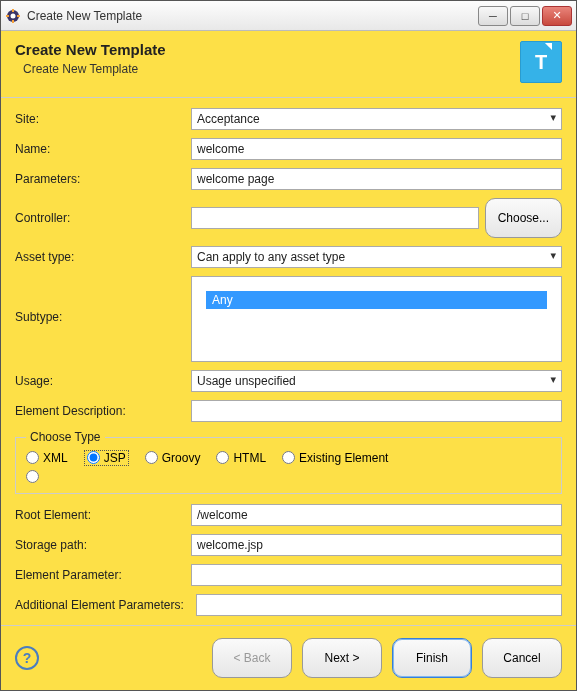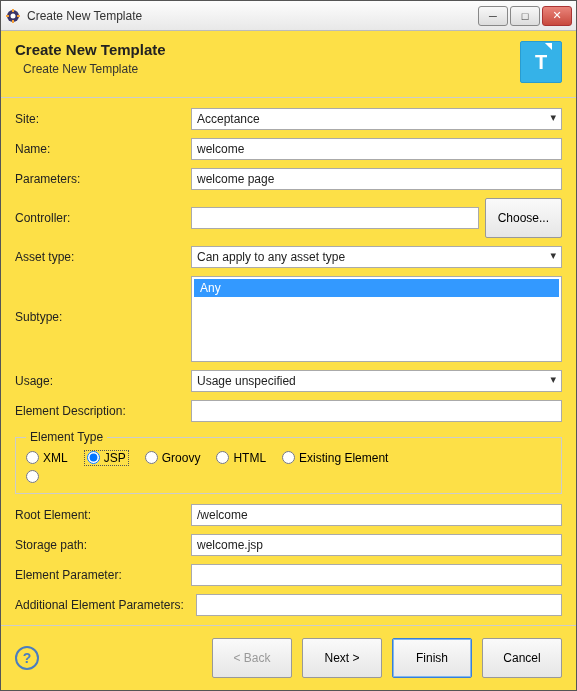--- a/index.html
+++ b/index.html
@@ -18,24 +18,24 @@
 .header-icon::before { content:""; position:absolute; top:-4px; right:4px; border:5px solid transparent; border-bottom-color:#fff; transform:rotate(45deg);}
 .content { flex:1; padding: 10px 14px; overflow:auto; }
 .row { display:flex; align-items:center; margin-bottom:8px; gap:6px; }
 .row.top { align-items:flex-start; }
 .label { width:170px; color:#222; }
 .field { flex:1; }
 input[type=text], .select, .listbox { width:100%; border:1px solid #aaa; padding:3px 5px; font-family:inherit; font-size:12px; background:#fff; color:#222; }
 .select { appearance:none; background:#fff; position:relative; padding-right:20px;}
 .select-wrap { position:relative; flex:1; }
 .select-wrap::after { content:"▾"; position:absolute; right:6px; top:3px; font-size:11px; color:#333; pointer-events:none;}
-.listbox { height:86px; padding:2px; overflow:auto; }
+.listbox { height:86px; padding:14px; overflow:auto; }
 .listbox .item { padding:2px 6px; }
 .listbox .item.sel { background:#3399ff; color:#fff; }
-.btn { border:1px solid #999; background:linear-gradient(#fafafa,#e6e6e6); padding:12px 12px; font-family:inherit; font-size:12px; border-radius:2px; min-width:80px;}
+.btn { border:1px solid #999; background:linear-gradient(#fafafa,#e6e6e6); padding:12px 12px; font-family:inherit; font-size:12px; border-radius:10px; min-width:80px;}
 .btn:disabled { color:#999; }
 .btn.primary { border:1px solid #3a7ed6; box-shadow:0 0 0 1px #7fb6ef inset; }
 fieldset { border:1px solid #ccc; padding:6px 10px 10px 10px; margin-bottom:10px; }
 fieldset legend { padding:0 4px; color:#222; }
 .radios { display:flex; flex-wrap:wrap; gap:4px 16px; align-items:center; }
 .radios label { display:flex; align-items:flex-start; gap:4px; }
 .radios label.sel { border:1px dotted #555; padding:0 2px; }
 .footer { border-top:1px solid #ccc; padding:12px 14px; display:flex; align-items:center; gap:10px; }
 .footer .spacer { flex:1; }
 .help { width:24px; height:24px; border:2px solid #4a7dc0; border-radius:50%; display:flex; align-items:center; justify-content:center; color:#4a7dc0; font-weight:bold; font-size:14px;}
@@ -104,21 +104,21 @@
     <div class="row">
       <div class="label">Usage:</div>
       <div class="select-wrap"><input type="text" class="select" readonly="" value="Usage unspecified" style=""></div>
     </div>
     <div class="row">
       <div class="label">Element Description:</div>
       <input type="text" class="field" value="" style="">
     </div>
 
     <fieldset>
-      <legend>Element Type</legend>
+      <legend>Choose Type</legend>
       <div class="radios">
         <label>
             <input type="radio" name="et" style="">
             <span>XML</span>
           </label>
         <label class="sel">
             <input type="radio" name="et" checked="" style="">
             <span>JSP</span>
           </label>
         <label>

